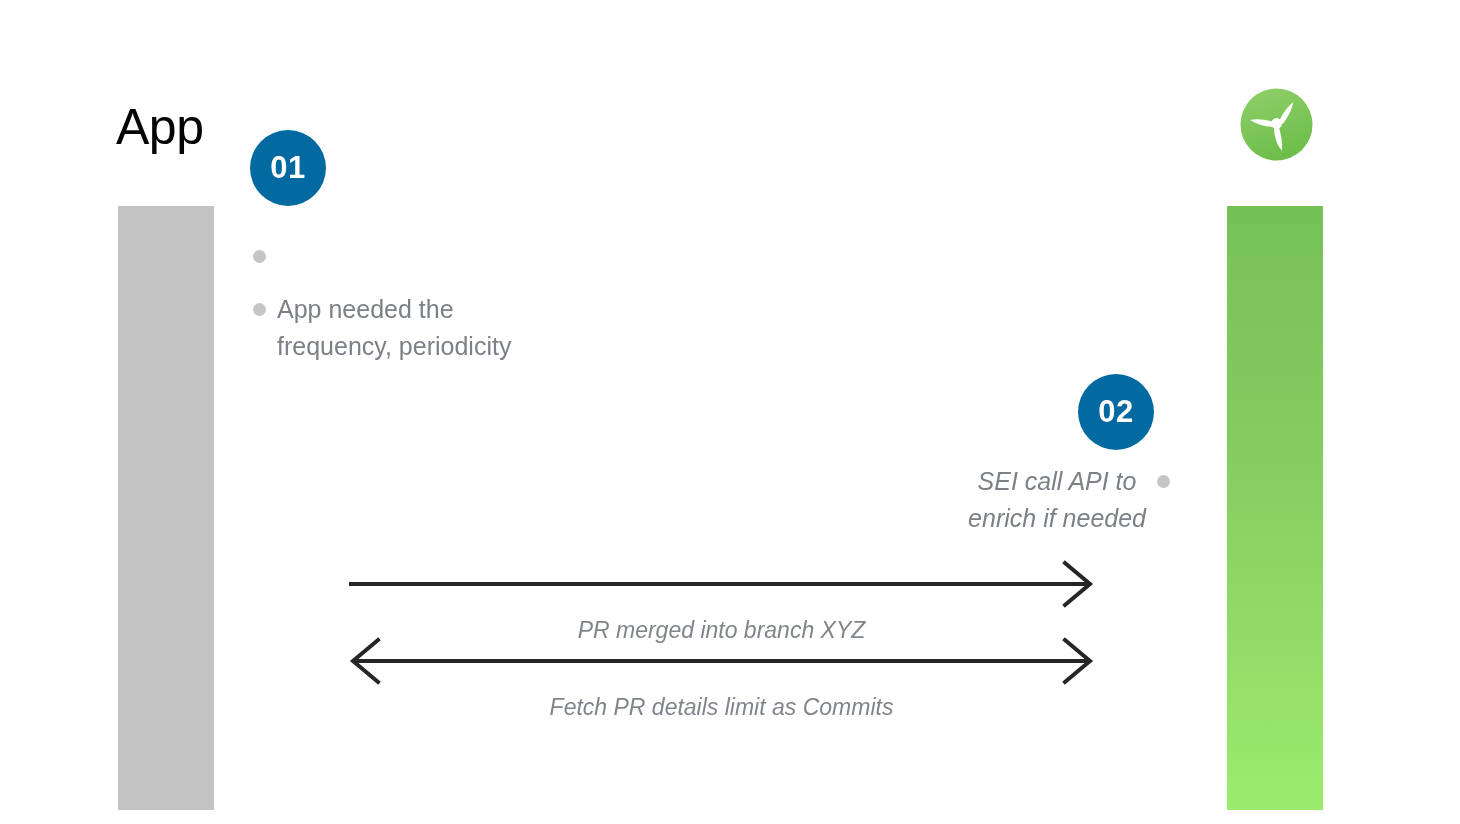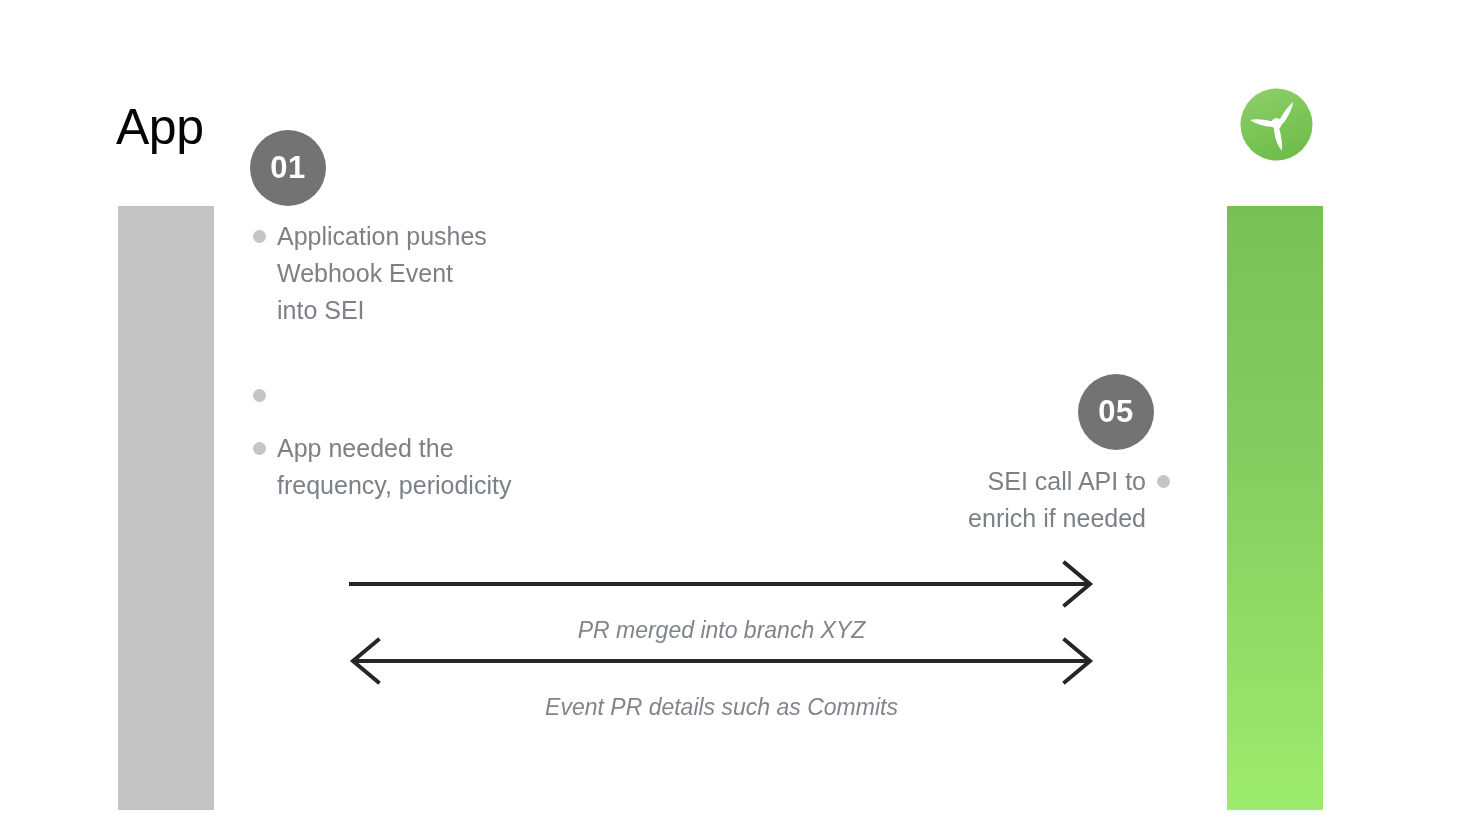--- a/index.html
+++ b/index.html
@@ -61,21 +61,21 @@
     width: 73px;
     height: 73px;
   }
 
   
   .step-badge {
     position: absolute;
     width: 76px;
     height: 76px;
     border-radius: 50%;
-    background: #737373;
+    background: #0369a1;
     color: #ffffff;
     font-size: 31px;
     font-weight: 700;
     display: flex;
     align-items: center;
     justify-content: center;
     letter-spacing: 0.5px;
   }
   .badge-01 { left: 250px; top: 130px; }
   .badge-02 { left: 1078px; top: 374px; }
@@ -102,21 +102,21 @@
   }
   .bullets-left .bullet-dot  { margin-right: 11px; }
   .bullets-right .bullet-dot { margin-left: 11px; order: 2; }
 
   .bullet-text {
     font-size: 25px;
     line-height: 37px;
     color: #7c8187;
     white-space: pre-line;
   }
-  .bullets-right .bullet-text { text-align: right; order: 1; }
+  .bullets-right .bullet-text { text-align: center; order: 1; font-style: italic; }
 
   .bullet-gap { height: 20px; }
 
   
   .arrow-block { position: absolute; }
   .arrow-1 { left: 349px; top: 560px; width: 745px; }
   .arrow-2 { left: 349px; top: 637px; width: 745px; }
 
   .arrow-svg { display: block; }
 
@@ -158,29 +158,23 @@
 
         <path d="M33.9 34.0 C25.2 31.5 17.0 30.7 10.0 31.9 C16.3 36.2 25.0 38.6 33.6 38.9 Z"></path>
 
         <path d="M38.8 38.6 C41.2 47.2 42.6 55.6 42.0 62.8 C37.0 57.3 34.3 48.7 33.9 40.0 Z"></path>
       </g>
     </svg>
   </div>
 
   <div class="step-badge badge-01">01</div>
 
-  <div class="step-badge badge-02">05</div>
+  <div class="step-badge badge-02">02</div>
 
   <div class="bullet-group bullets-left">
-    <div class="bullet-row">
-      <span class="bullet-dot"></span>
-      <span class="bullet-text">Application pushes
-Webhook Event
-into SEI</span>
-    </div>
     <div class="bullet-gap"></div>
     <div class="bullet-row">
       <span class="bullet-dot"></span>
     </div>
     <div class="bullet-row">
       <span class="bullet-dot"></span>
       <span class="bullet-text">App needed the
 frequency, periodicity</span>
     </div>
   </div>
@@ -200,16 +194,16 @@
     </svg>
     <div class="arrow-label">PR merged into branch XYZ</div>
   </div>
 
   <div class="arrow-block arrow-2">
     <svg class="arrow-svg" width="745" height="48" viewBox="0 0 745 48" aria-hidden="true">
       <line x1="4" y1="24" x2="738" y2="24" stroke="#262626" stroke-width="4"></line>
       <polyline points="29,3 4,24 29,45" fill="none" stroke="#262626" stroke-width="4" stroke-linecap="square" stroke-linejoin="miter"></polyline>
       <polyline points="716,3 741,24 716,45" fill="none" stroke="#262626" stroke-width="4" stroke-linecap="square" stroke-linejoin="miter"></polyline>
     </svg>
-    <div class="arrow-label">Event PR details such as Commits</div>
+    <div class="arrow-label">Fetch PR details limit as Commits</div>
   </div>
 
 </div>
 
 </body></html>

